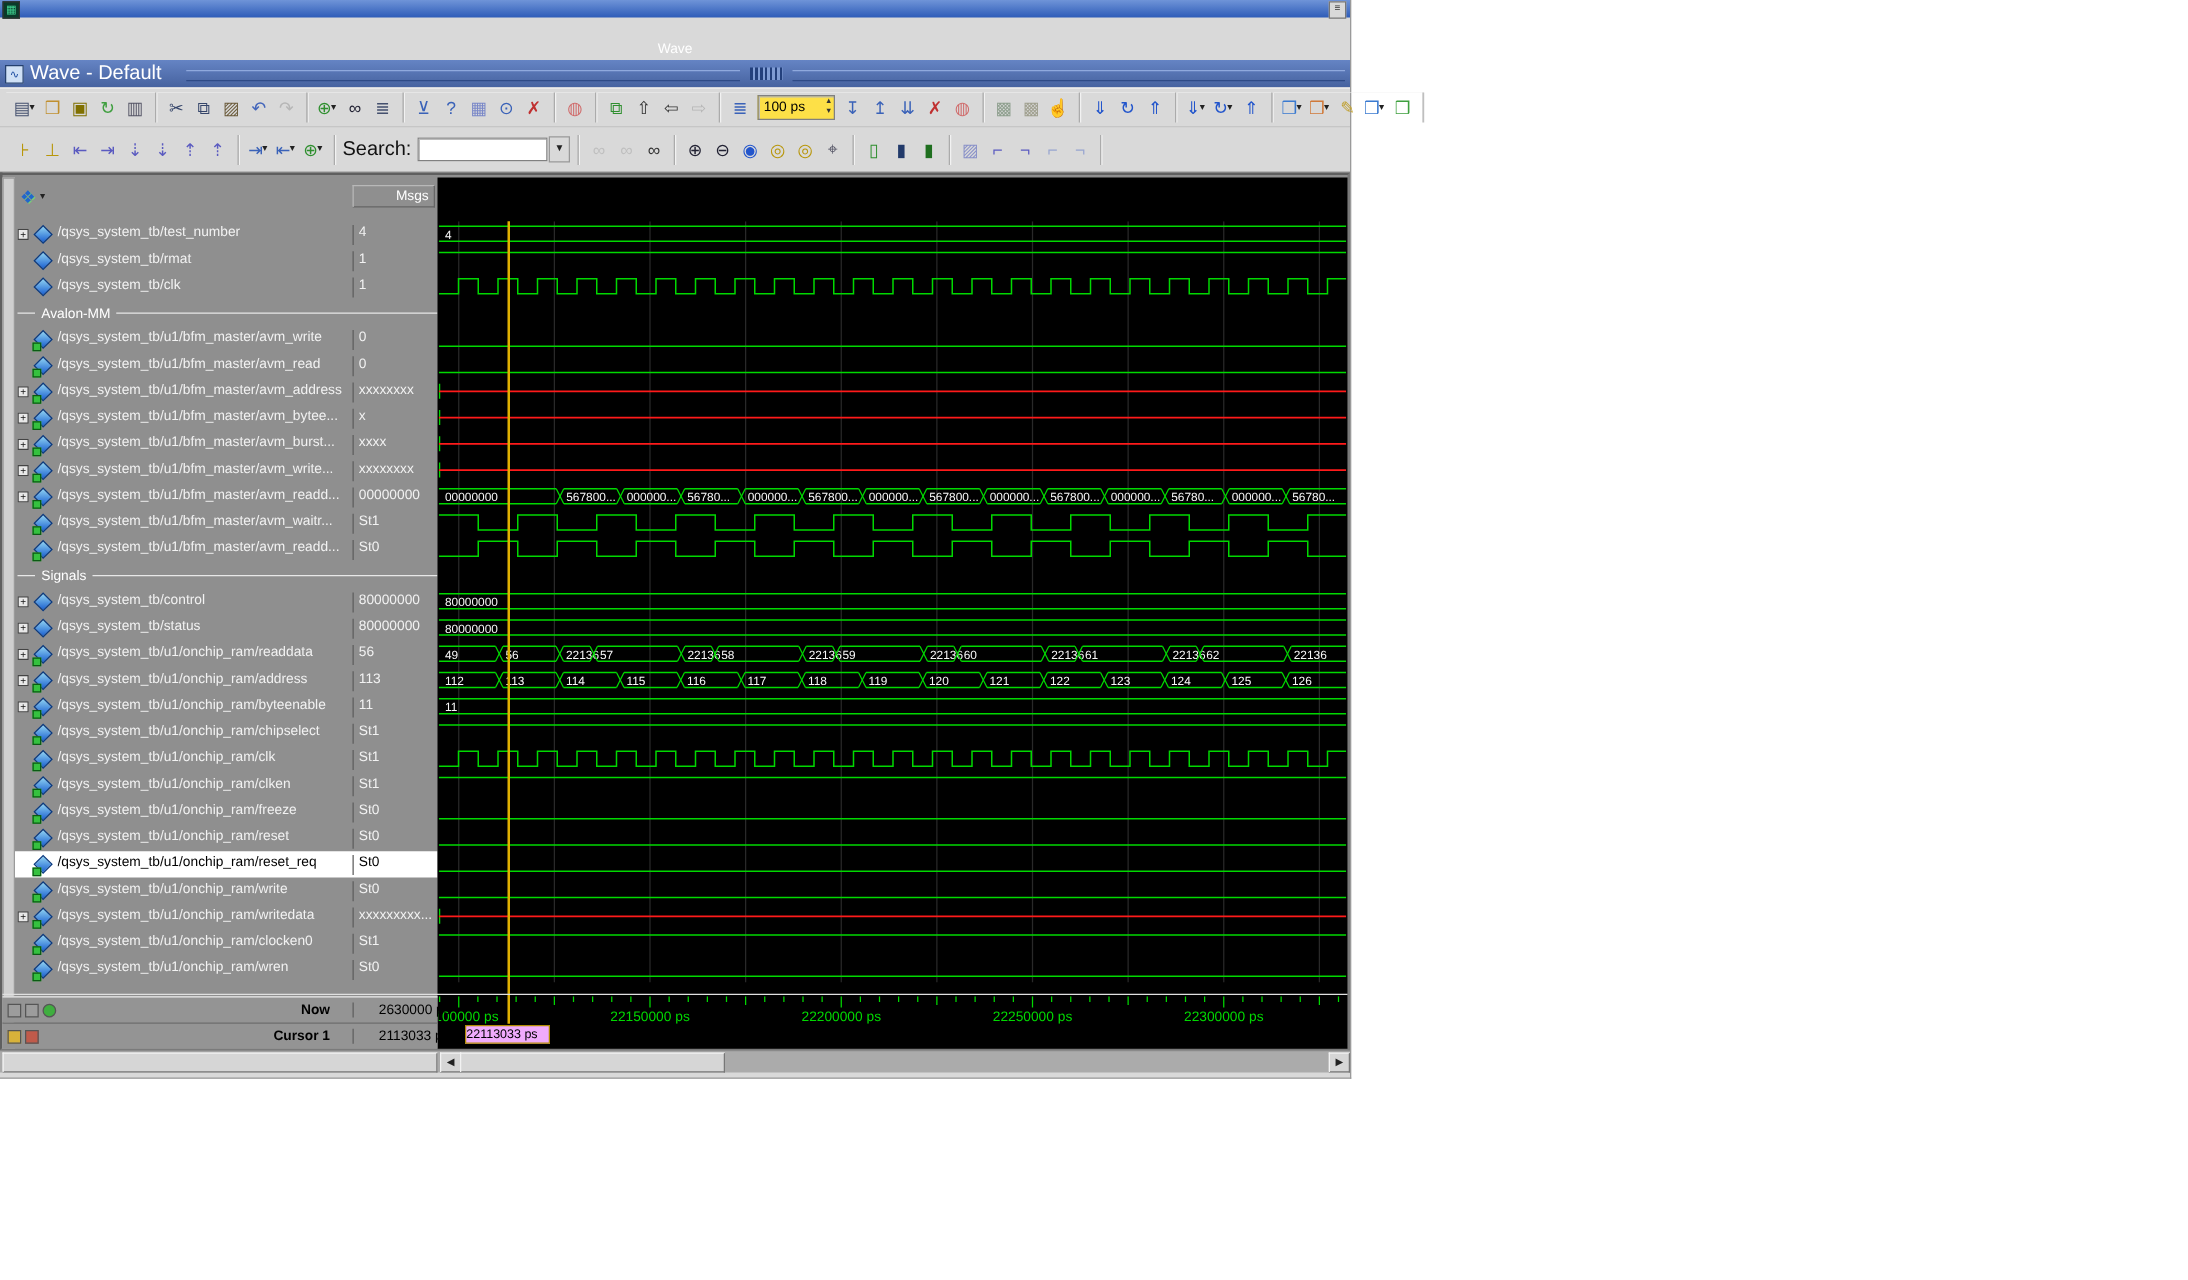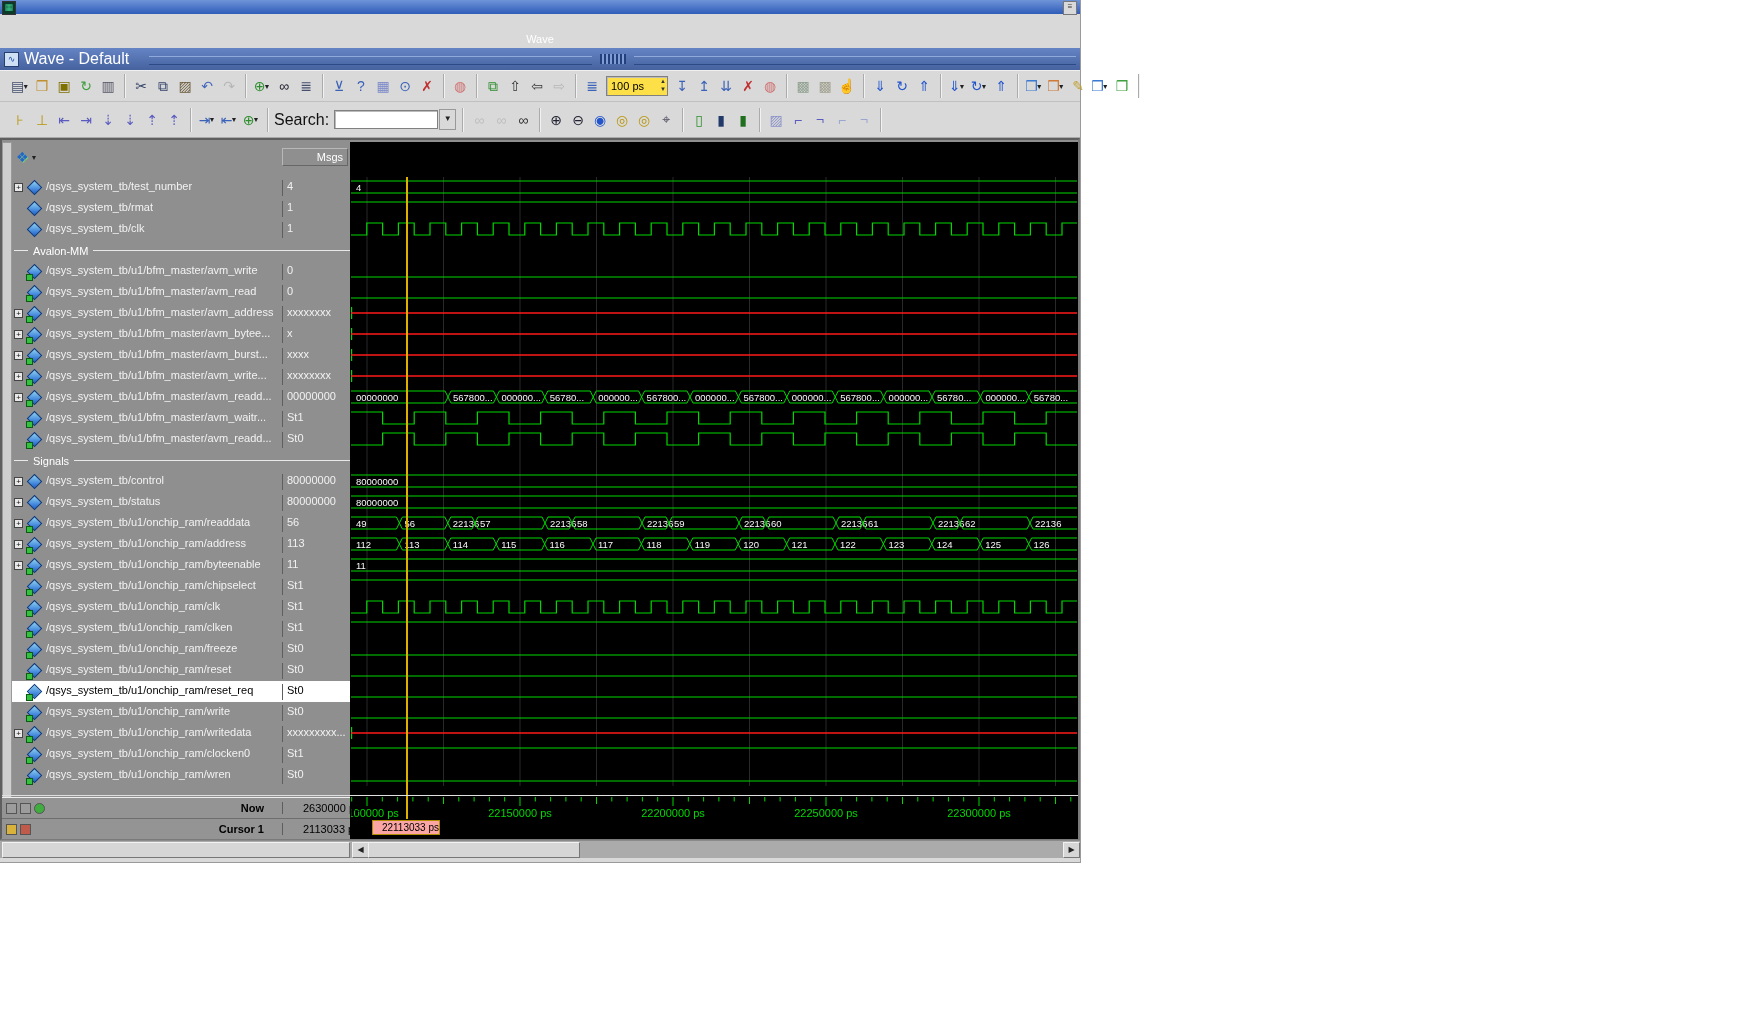--- a/index.html
+++ b/index.html
@@ -55,21 +55,21 @@
   .divrow .ln{height:0;border-top:1px solid #e8e8e8;}
   .divrow .l1{width:14px;margin-left:2px;}
   .divrow .lbl{padding:0 5px;white-space:nowrap;}
   .divrow .l2{flex:1;}
   
   #wavepane{left:350px;top:142px;width:728px;height:697px;background:#000000;}
   #wavesvg{position:absolute;left:1px;top:35px;}
   #rulersvg{position:absolute;left:1px;top:655px;}
   #wave-sep{left:2px;top:795px;width:1076px;height:1px;background:#e0e0e0;}
   #cursorline{position:absolute;left:0;top:35px;width:2px;height:642px;background:#e0b000;}
-  #cursorflag{position:absolute;top:678px;width:68px;height:15px;background:#fca5a5;border:1px solid #b08c00;box-sizing:border-box;color:#000;font-size:10px;line-height:13px;text-align:right;}
+  #cursorflag{position:absolute;top:678px;width:68px;height:15px;background:#f0abfc;border:1px solid #b08c00;box-sizing:border-box;color:#000;font-size:10px;line-height:13px;text-align:left;}
   
   .statusrow{left:2px;width:348px;height:21px;background:#949494;color:#000;font-size:11px;border-top:1px solid #ededed;box-sizing:border-box;}
   #status-now{top:797px;}
   #status-cursor{top:818px;border-top:1px solid #6e6e6e;}
   .statusrow .slabel{position:absolute;right:86px;top:4px;font-weight:bold;}
   .statusrow .sval{position:absolute;left:280px;top:4px;width:66px;border-left:1px solid #5e5e5e;padding-left:20px;}
   .mini{position:absolute;top:5px;width:11px;height:11px;border:1px solid #555;box-sizing:border-box;}
   
   #hscroll{left:0;top:840px;width:1080px;height:17px;background:#ababab;border-top:1px solid #8a8a8a;}
   .sb-thumb{position:absolute;top:1px;height:14px;background:#d6d6d6;border:1px solid #f2f2f2;border-right-color:#777;border-bottom-color:#777;}

